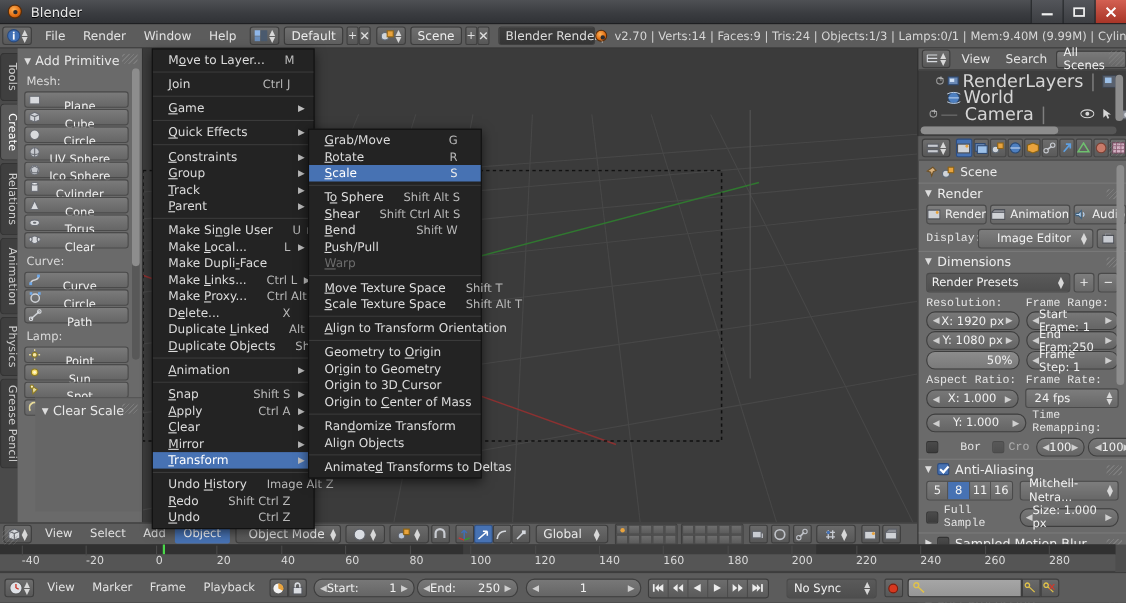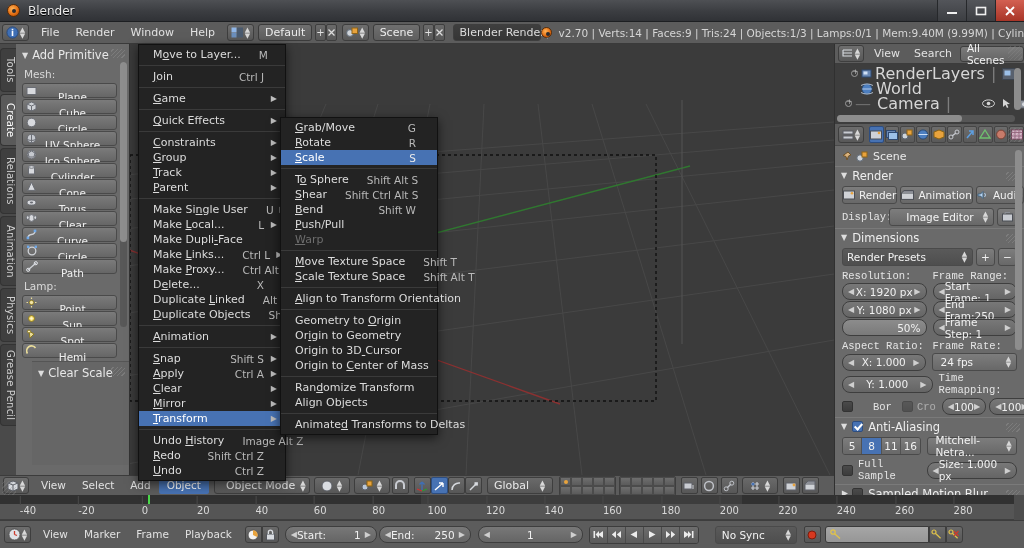--- a/index.html
+++ b/index.html
@@ -556,20 +556,21 @@
           <span class="icn">
               <svg width="11" height="11">
                 <ellipse cx="5.5" cy="5" rx="3" ry="3.4" fill="#d8dade" stroke="#6a6d74"></ellipse>
                 <ellipse cx="1.8" cy="4.6" rx="1.4" ry="2" fill="#d8dade" stroke="#6a6d74"></ellipse>
                 <ellipse cx="9.2" cy="4.6" rx="1.4" ry="2" fill="#d8dade" stroke="#6a6d74"></ellipse>
               </svg>
             </span>
           <span class="txt">Clear</span>
         </div>
 
+        <div class="ts-label" style="padding-top:6px">Curve:</div>
         <div class="ts-btn">
           <span class="icn">
               <svg width="12" height="11">
                 <path d="M2 9 C2 3 9 8 9 2" stroke="#cfd2d7" stroke-width="1.4" fill="none"></path>
                 <rect x="0.6" y="7.6" width="2.6" height="2.6" fill="#6fa8e8"></rect>
                 <rect x="7.7" y="0.6" width="2.6" height="2.6" fill="#6fa8e8"></rect>
               </svg>
             </span>
           <span class="txt">Curve</span>
         </div>

